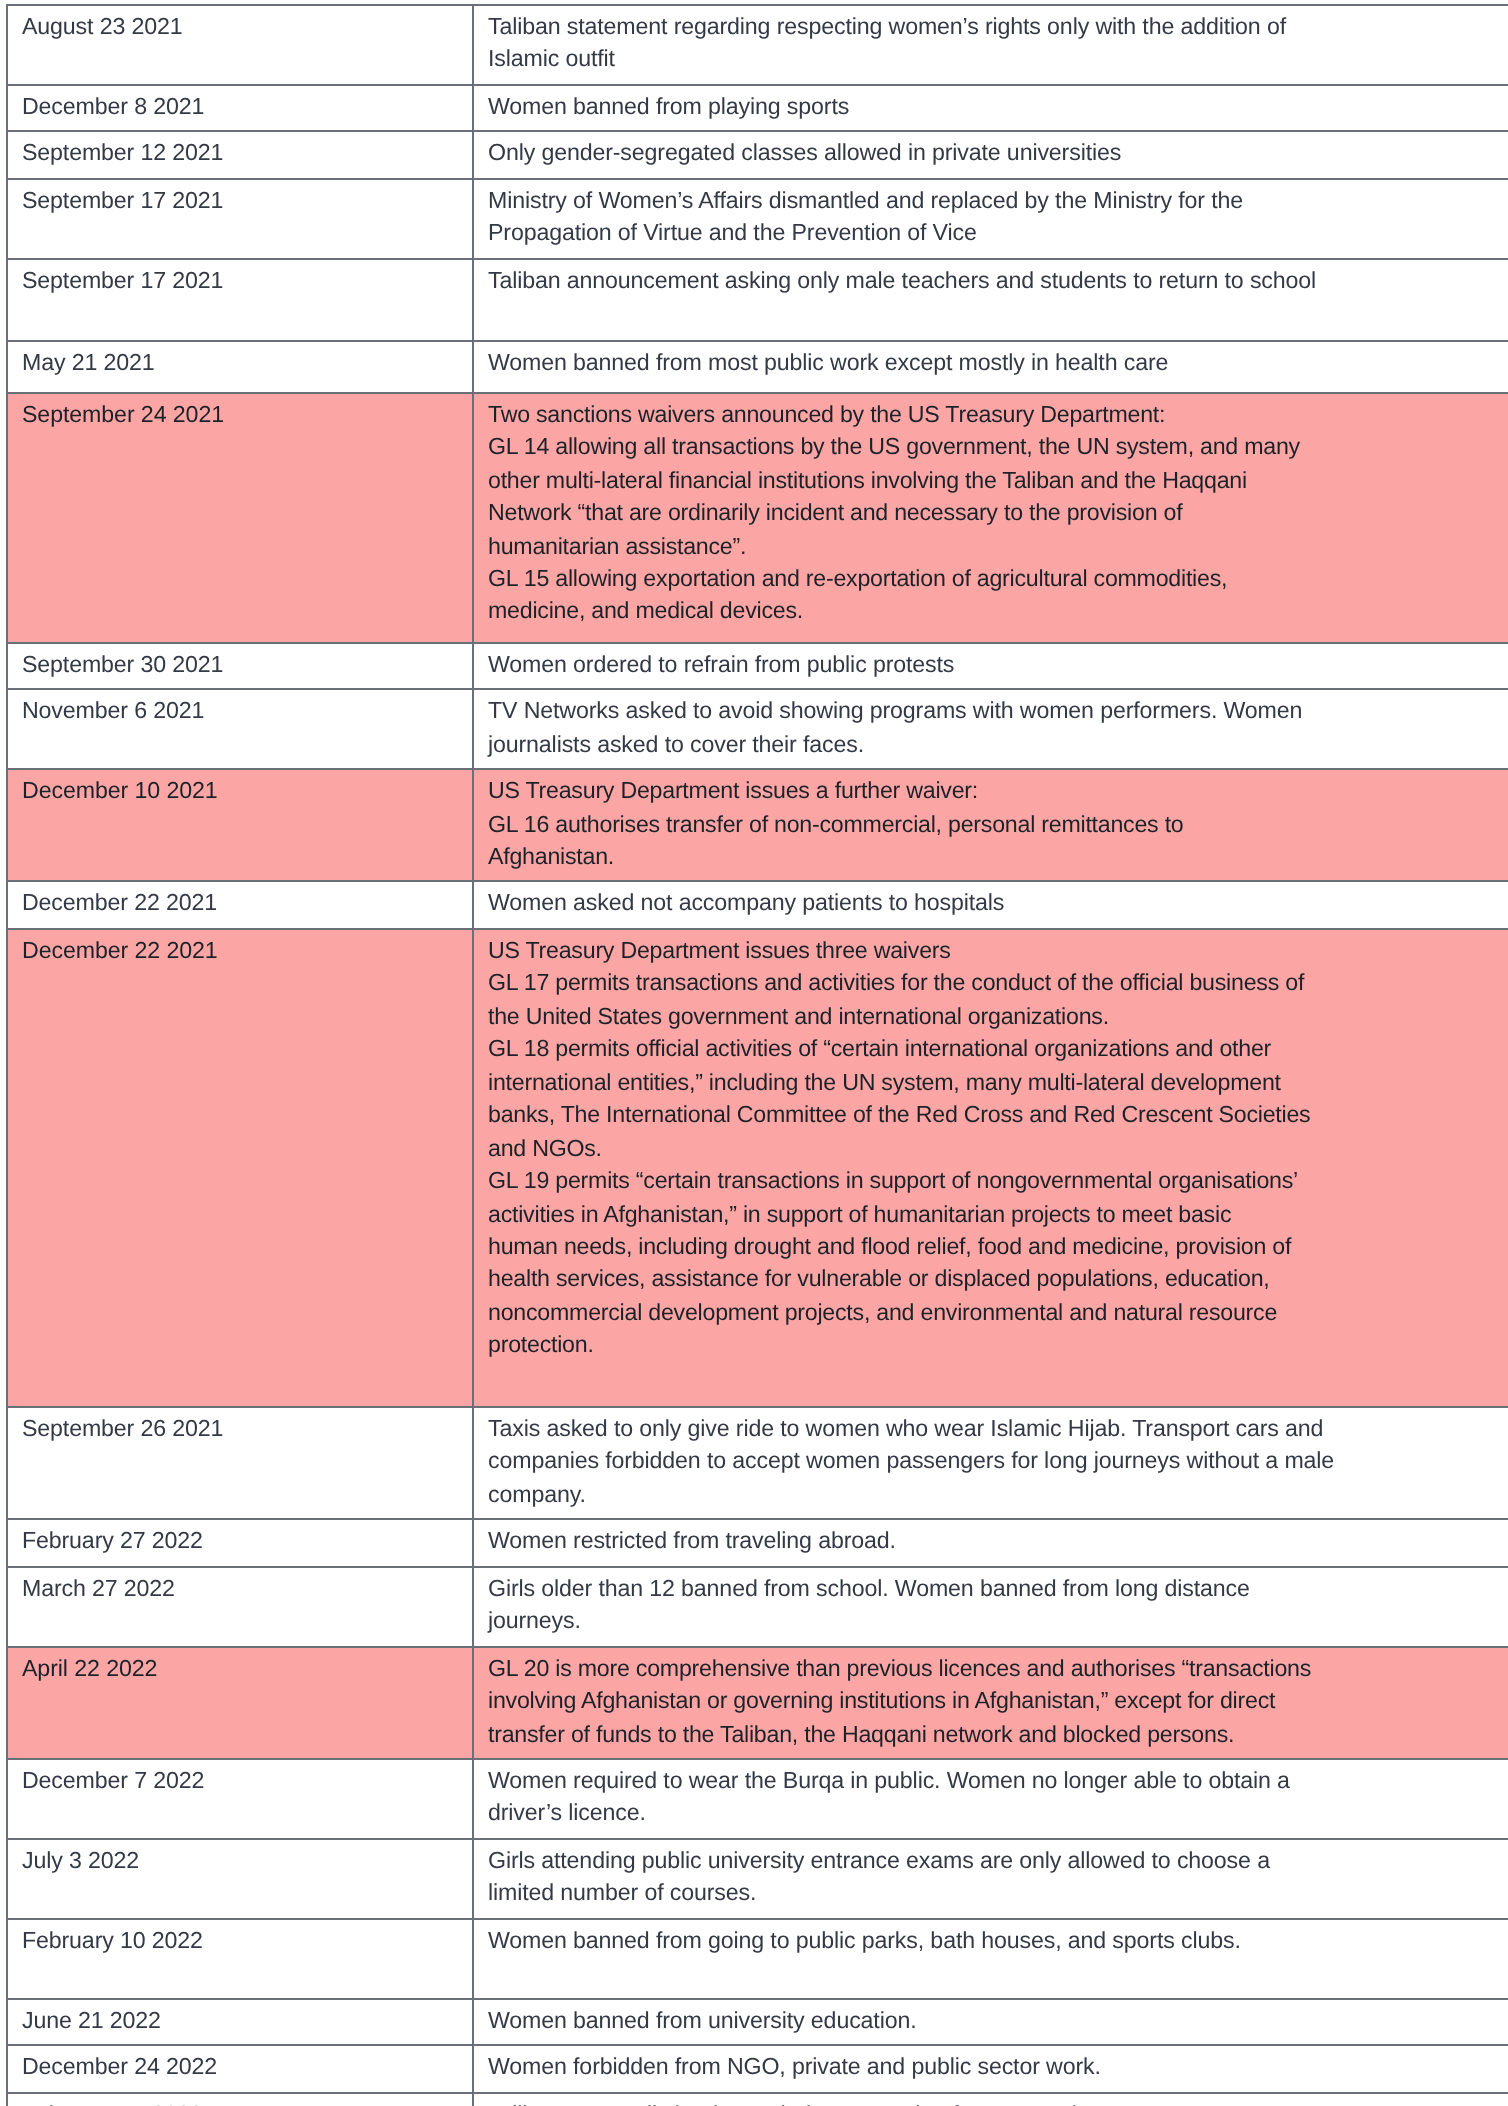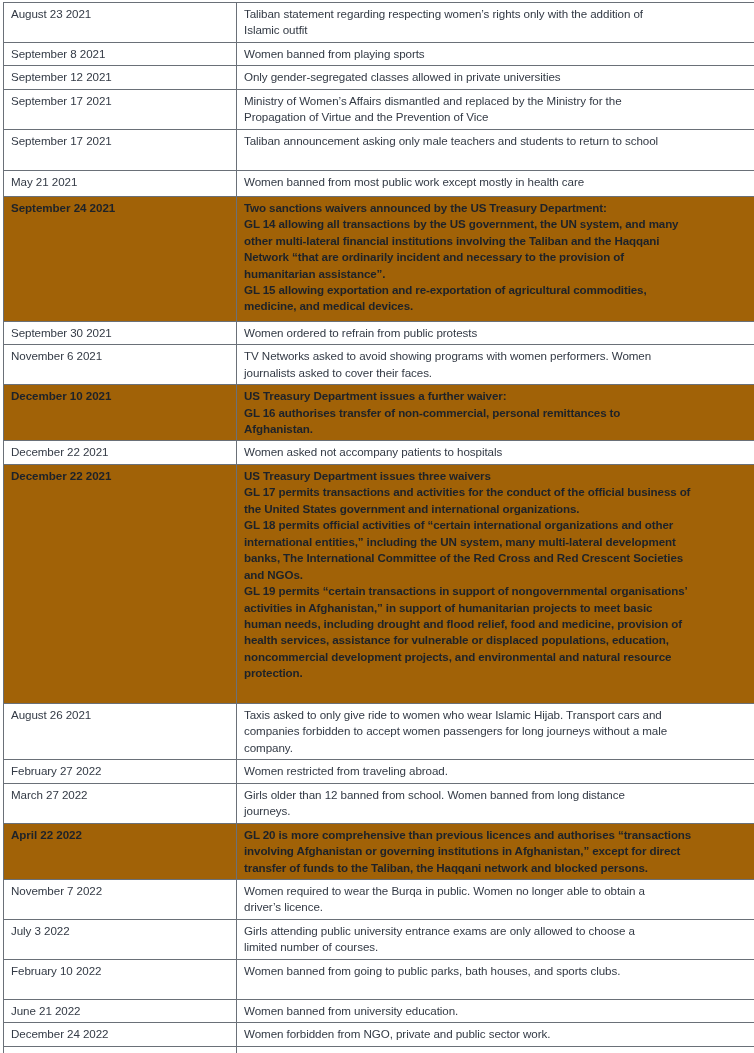--- a/index.html
+++ b/index.html
@@ -41,22 +41,22 @@
     word-wrap: break-word;
     overflow-wrap: break-word;
   }
   td.date-cell {
     width: 219px;
   }
   td.desc-cell {
     width: 521px;
   }
   tr.shaded > td {
-    background: #a16207;
-    font-weight: bold;
+    background: #fca5a5;
+    font-weight: normal;
     color: #1d2229;
     letter-spacing: -0.12px;
   }
   tr.shaded > td.date-cell {
     letter-spacing: -0.05px;
   }
   .cell-line {
     display: block;
   }
 </style>
@@ -67,21 +67,21 @@
   <table class="timeline-table">
     <tbody id="timeline-body">
         <tr style="height: 37px;">
           <td class="date-cell">August 23 2021</td>
           <td class="desc-cell">
             <span class="cell-line">Taliban statement regarding respecting women’s rights only with the addition of</span>
             <span class="cell-line">Islamic outfit</span>
           </td>
         </tr>
         <tr style="height: 20px;">
-          <td class="date-cell">September 8 2021</td>
+          <td class="date-cell">December 8 2021</td>
           <td class="desc-cell">
             <span class="cell-line">Women banned from playing sports</span>
           </td>
         </tr>
         <tr style="height: 21px;">
           <td class="date-cell">September 12 2021</td>
           <td class="desc-cell">
             <span class="cell-line">Only gender-segregated classes allowed in private universities</span>
           </td>
         </tr>
@@ -155,21 +155,21 @@
             <span class="cell-line">and NGOs.</span>
             <span class="cell-line">GL 19 permits “certain transactions in support of nongovernmental organisations’</span>
             <span class="cell-line">activities in Afghanistan,” in support of humanitarian projects to meet basic</span>
             <span class="cell-line">human needs, including drought and flood relief, food and medicine, provision of</span>
             <span class="cell-line">health services, assistance for vulnerable or displaced populations, education,</span>
             <span class="cell-line">noncommercial development projects, and environmental and natural resource</span>
             <span class="cell-line">protection.</span>
           </td>
         </tr>
         <tr style="height: 56px;">
-          <td class="date-cell">August 26 2021</td>
+          <td class="date-cell">September 26 2021</td>
           <td class="desc-cell">
             <span class="cell-line">Taxis asked to only give ride to women who wear Islamic Hijab. Transport cars and</span>
             <span class="cell-line">companies forbidden to accept women passengers for long journeys without a male</span>
             <span class="cell-line">company.</span>
           </td>
         </tr>
         <tr style="height: 22px;">
           <td class="date-cell">February 27 2022</td>
           <td class="desc-cell">
             <span class="cell-line">Women restricted from traveling abroad.</span>
@@ -184,21 +184,21 @@
         </tr>
         <tr class="shaded" style="height: 55px;">
           <td class="date-cell">April 22 2022</td>
           <td class="desc-cell">
             <span class="cell-line">GL 20 is more comprehensive than previous licences and authorises “transactions</span>
             <span class="cell-line">involving Afghanistan or governing institutions in Afghanistan,” except for direct</span>
             <span class="cell-line">transfer of funds to the Taliban, the Haqqani network and blocked persons.</span>
           </td>
         </tr>
         <tr style="height: 38px;">
-          <td class="date-cell">November 7 2022</td>
+          <td class="date-cell">December 7 2022</td>
           <td class="desc-cell">
             <span class="cell-line">Women required to wear the Burqa in public. Women no longer able to obtain a</span>
             <span class="cell-line">driver’s licence.</span>
           </td>
         </tr>
         <tr style="height: 39px;">
           <td class="date-cell">July 3 2022</td>
           <td class="desc-cell">
             <span class="cell-line">Girls attending public university entrance exams are only allowed to choose a</span>
             <span class="cell-line">limited number of courses.</span>

